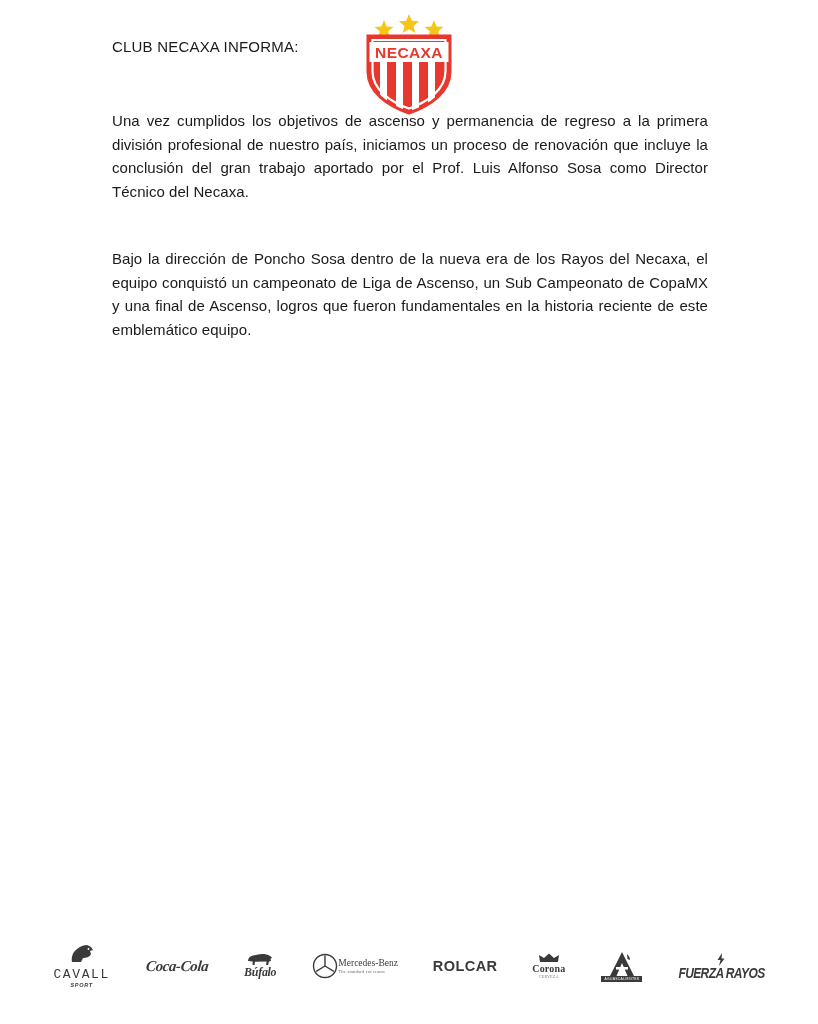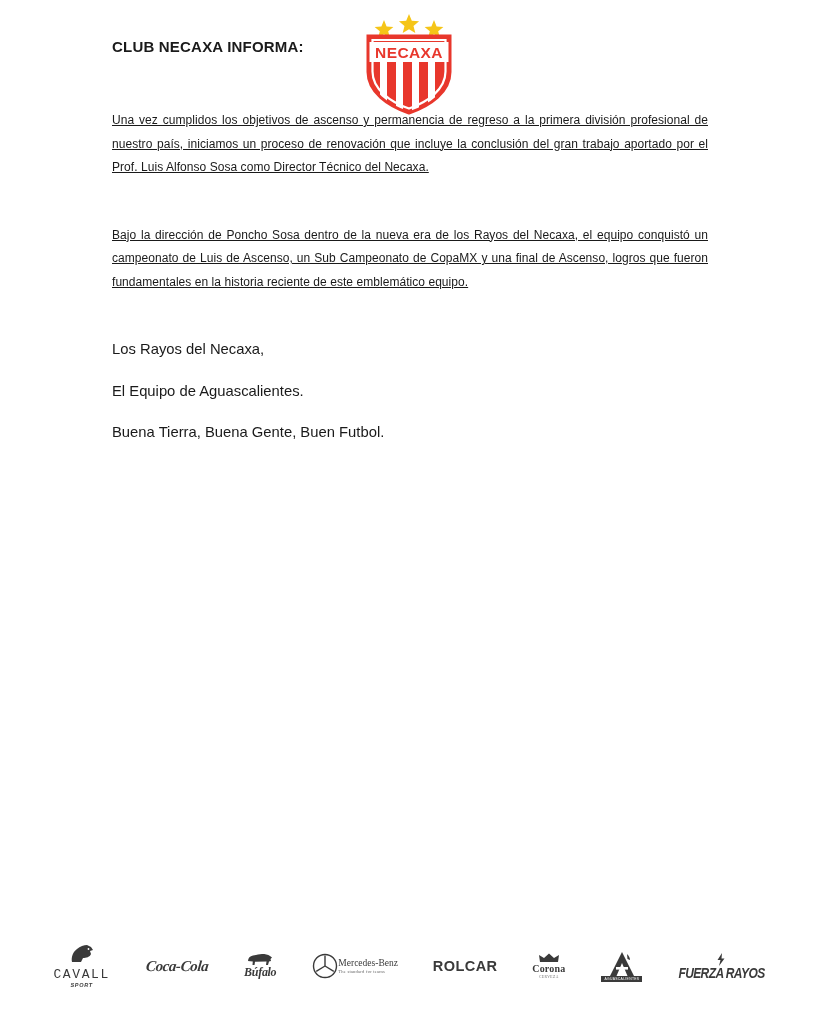--- a/index.html
+++ b/index.html
@@ -41,31 +41,30 @@
   }
   .date-line {
     margin-top: 175px;
     font-size: 14.5px;
     line-height: 1.3;
     letter-spacing: 0.1px;
   }
   .headline {
     margin-top: 38px;
     font-size: 15px;
-    font-weight: bold;
+    font-weight: normal;
     letter-spacing: 0.2px;
   }
   .para {
     margin-top: 44px;
-    font-size: 12px;
+    font-size: 15px;
     line-height: 23.5px;
     text-align: justify;
     text-justify: inter-word;
     letter-spacing: 0.05px;
-    text-decoration: underline;
   }
   .para.first { margin-top: 54px; }
   .para.single { text-align: left; }
   .closing {
     margin-top: 52px;
     font-size: 14.8px;
     line-height: 23.5px;
   }
   .sign-block { margin-top: 44px; }
   .sign-line {
@@ -218,30 +217,25 @@
   </div>
 </div>
 
 <div class="letter">
 
 
   <div class="headline">CLUB NECAXA INFORMA:</div>
 
   <p class="para first">Una vez cumplidos los objetivos de ascenso y permanencia de regreso a la primera división profesional de nuestro país, iniciamos un proceso de renovación que incluye la conclusión del gran trabajo aportado por el Prof. Luis Alfonso Sosa como Director Técnico del Necaxa.</p>
 
-  <p class="para">Bajo la dirección de Poncho Sosa dentro de la nueva era de los Rayos del Necaxa, el equipo conquistó un campeonato de Luis de Ascenso, un Sub Campeonato de CopaMX y una final de Ascenso, logros que fueron fundamentales en la historia reciente de este emblemático equipo.</p>
-
-
-
-
-  <div class="sign-block">
-    <div class="sign-line">Los Rayos del Necaxa,</div>
-    <div class="sign-line">El Equipo de Aguascalientes.</div>
-    <div class="sign-line">Buena Tierra, Buena Gente, Buen Futbol.</div>
-  </div>
+  <p class="para">Bajo la dirección de Poncho Sosa dentro de la nueva era de los Rayos del Necaxa, el equipo conquistó un campeonato de Liga de Ascenso, un Sub Campeonato de CopaMX y una final de Ascenso, logros que fueron fundamentales en la historia reciente de este emblemático equipo.</p>
+
+
+
+
 </div>
 
 <div class="sponsors">
 
   <div class="sponsor">
     <svg width="26" height="19" viewBox="0 0 26 19">
       <path d="M3 18 C2 13 4 8 8 5 C11 2.5 15 1 18 1 L22 3 L24 6 L21 7 L22 10 C21 13 17 14 14 14 L12 18 Z" fill="#3a3a3a"></path>
       <circle cx="19.5" cy="5" r="0.9" fill="#ffffff"></circle>
     </svg>
     <div class="cavall-text">CAVALL</div>

